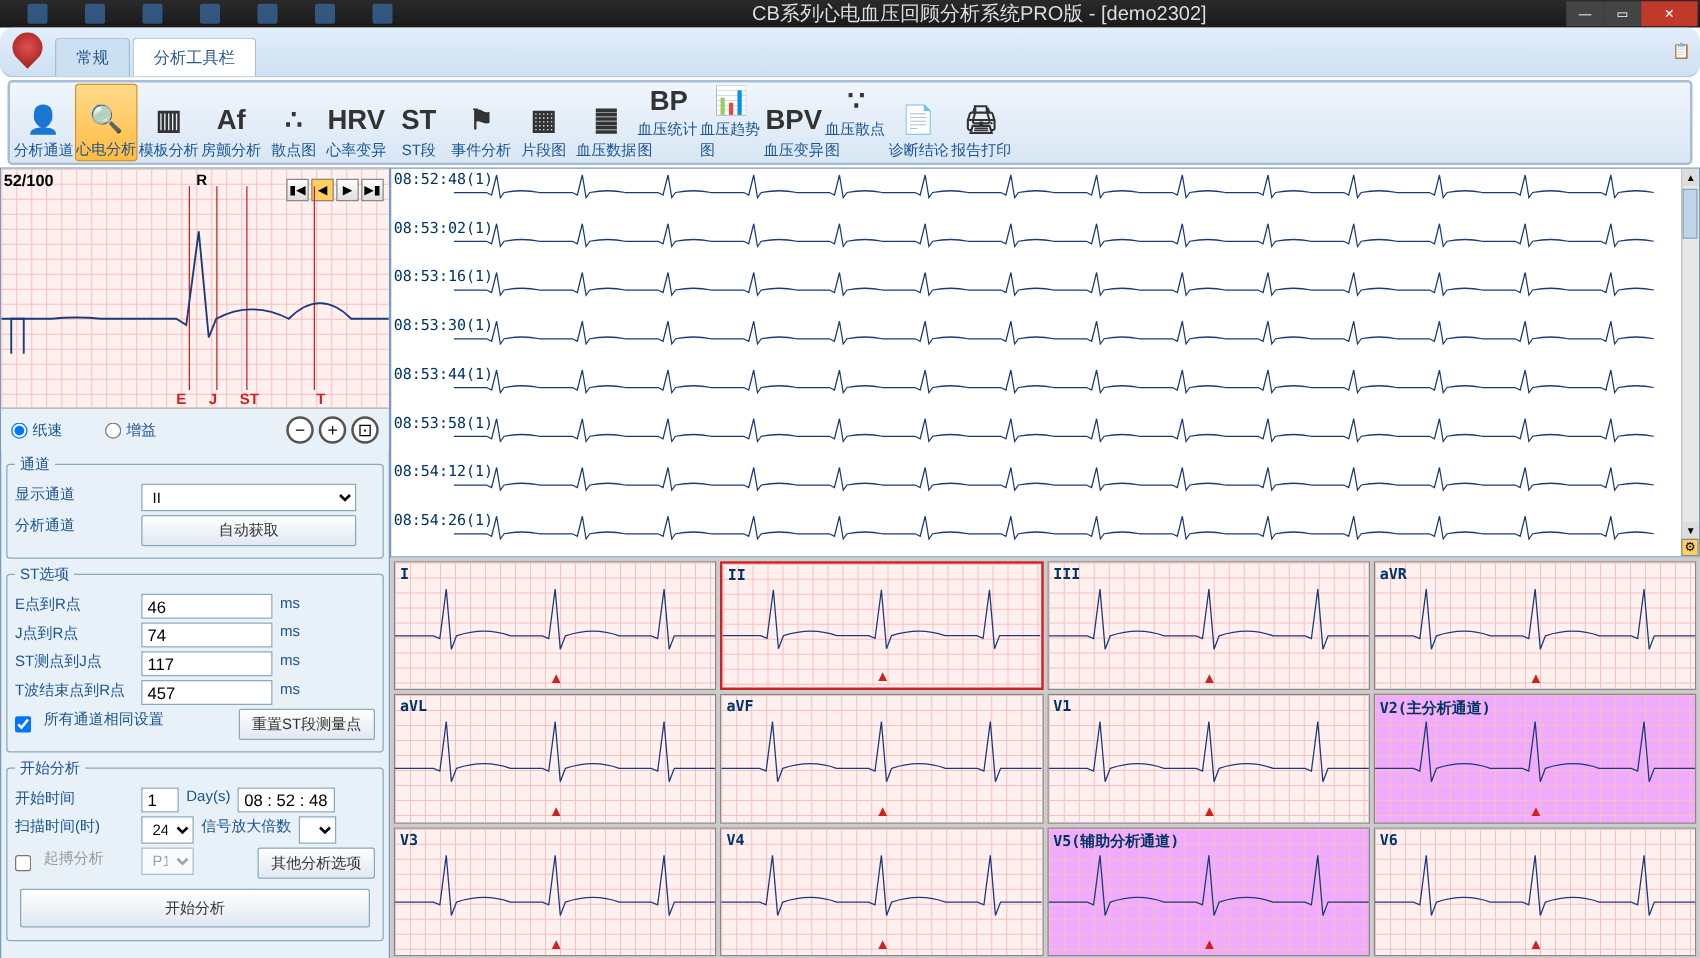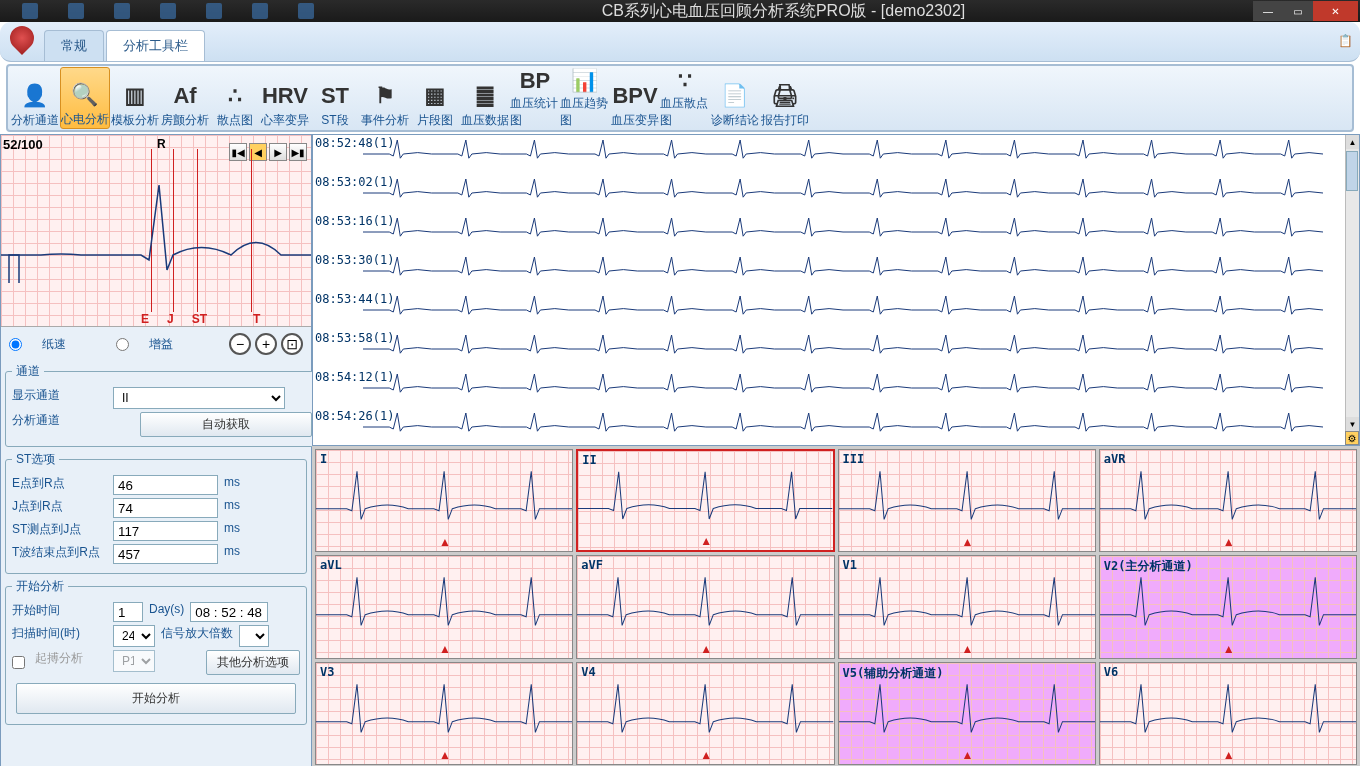--- a/index.html
+++ b/index.html
@@ -34,32 +34,32 @@
 .ecg-grid { position: absolute; inset: 0; background-image: linear-gradient(#f5c0c0 1px, transparent 1px), linear-gradient(90deg, #f5c0c0 1px, transparent 1px); background-size: 12px 12px; }
 .counter { position: absolute; top: 2px; left: 2px; font-weight: bold; font-size: 13px; }
 .r-label { position: absolute; top: 2px; left: 156px; font-weight: bold; }
 .nav-btns { position: absolute; top: 8px; right: 4px; display: flex; gap: 2px; }
 .nav-btn { width: 18px; height: 18px; background: linear-gradient(#fff, #ddd); border: 1px solid #888; font-size: 10px; display: flex; align-items: center; justify-content: center; cursor: pointer; }
 .nav-btn.active { background: #ffd060; }
 .markers { position: absolute; bottom: 0; left: 140px; display: flex; gap: 18px; }
 .marker { color: #d02020; font-weight: bold; font-size: 12px; }
 .vline { position: absolute; width: 1px; background: #d02020; top: 14px; bottom: 14px; }
 
-.radio-row { padding: 6px 8px; display: flex; align-items: center; gap: 20px; background: #e8f0f8; }
+.radio-row { padding: 6px 8px; display: flex; align-items: center; gap: 4px; background: #e8f0f8; }
 .radio-row label { color: #1a5490; margin-right: 30px; }
 .circle-btns { margin-left: auto; display: flex; gap: 4px; }
 .circle-btn { width: 22px; height: 22px; border: 2px solid #555; border-radius: 50%; display: flex; align-items: center; justify-content: center; font-size: 14px; cursor: pointer; background: #fff; }
 
 .fieldset { margin: 2px 4px; border: 1px solid #8ab; border-radius: 3px; padding: 4px 6px 6px; background: #e8f0f8; }
 .fieldset legend { color: #1a5490; font-size: 12px; padding: 0 4px; }
 .field-row { display: flex; margin: 3px 0; gap: 6px; }
 .field-row label { width: 95px; color: #1a5490; }
 .sel, .inp { border: 1px solid #8ab; padding: 2px 4px; font-size: 12px; background: #fff; }
 .sel { width: 172px; height: 22px; }
-.btn { border: 1px solid #8ab; background: linear-gradient(#fff, #e0e8f0); padding: 3px 10px; cursor: pointer; font-size: 12px; color: #333; border-radius: 2px; margin-left: 27px; }
+.btn { border: 1px solid #8ab; background: linear-gradient(#fff, #e0e8f0); padding: 3px 10px; cursor: pointer; font-size: 12px; color: #333; border-radius: 2px; }
 .wide-btn { width: 172px; }
 .spin { width: 105px; height: 20px; border: 1px solid #8ab; padding: 1px 4px; }
 .unit { color: #1a5490; }
 .chk { margin-right: 4px; }
 .small-sel { width: 42px; }
 .start-btn { width: 280px; padding: 6px; margin: 8px auto 4px; display: block; }
 
 .right-area { flex: 1; display: flex; flex-direction: column; }
 .strip-panel { height: 312px; border: 1px solid #7a9bbd; background: #fff; position: relative; overflow: hidden; }
 .strip-row { height: 39px; position: relative; border-bottom: 1px dotted transparent; }
@@ -247,20 +247,25 @@
       <div class="field-row">
         <label>ST测点到J点</label>
         <input class="spin" value="117" style="">
         <span class="unit">ms</span>
       </div>
       <div class="field-row">
         <label>T波结束点到R点</label>
         <input class="spin" value="457" style="">
         <span class="unit">ms</span>
       </div>
+      <div class="field-row">
+        <input type="checkbox" class="chk" checked="" style="">
+        <label style="width:auto">所有通道相同设置</label>
+        <button class="btn" style="margin-left:auto">重置ST段测量点</button>
+      </div>
     </fieldset>
 
     <fieldset class="fieldset">
       <legend>开始分析</legend>
       <div class="field-row">
         <label>开始时间</label>
         <input class="spin small-sel" style="width: 30px;" value="1">
         <span class="unit">Day(s)</span>
         <input class="spin" style="width: 78px;" value="08 : 52 : 48">
       </div>

